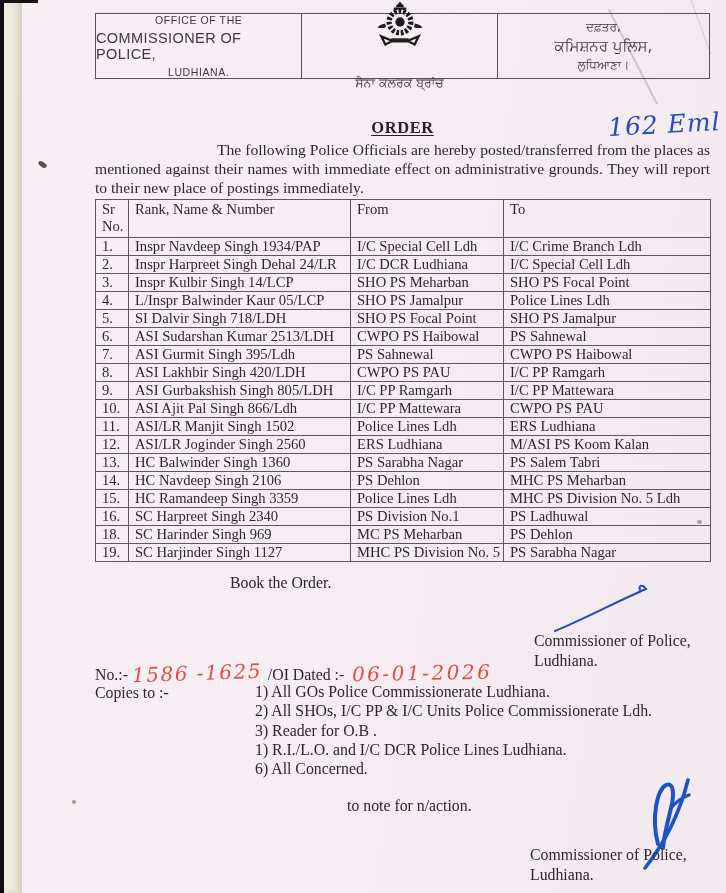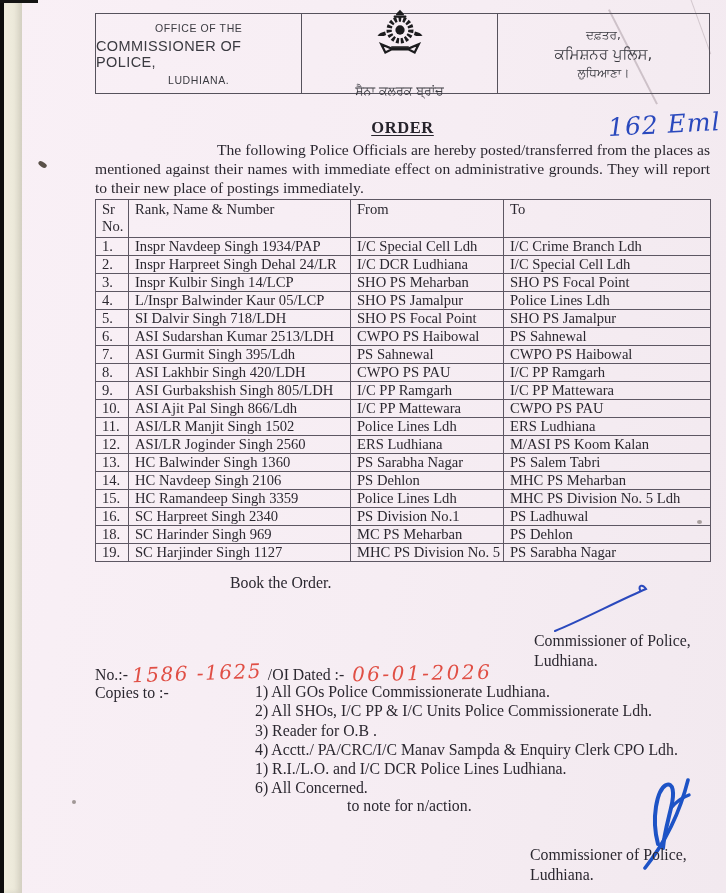--- a/index.html
+++ b/index.html
@@ -18,21 +18,21 @@
     background:linear-gradient(to right,#f0edde,#e9e6d7);
     box-shadow:inset -4px 0 5px rgba(60,50,40,.12);
   }
   .crease{position:absolute;background:rgba(165,152,160,.5);}
   .crease1{left:632px;top:4px;width:1.5px;height:106px;transform:rotate(-27deg);}
   .crease2{left:700px;top:-4px;width:1px;height:60px;transform:rotate(-20deg);background:rgba(170,158,165,.45);}
   .speck{position:absolute;border-radius:50%;background:#5a5149;}
 
   
   .letterhead{
-    position:absolute;left:95px;top:13px;width:615px;height:81px;
+    position:absolute;left:95px;top:13px;width:615px;height:66px;
     display:flex;border:1.6px solid #56525c;box-sizing:border-box;
     font-family:"Liberation Sans",sans-serif;color:#3a3a40;
   }
   .lh-cell{box-sizing:border-box;display:flex;flex-direction:column;align-items:center;justify-content:center;}
   .lh-left{width:207px;border-right:1.4px solid #56525c;gap:4px;}
   .lh-center{width:196px;border-right:1.4px solid #56525c;gap:14px;}
   .lh-right{width:212px;gap:3px;font-family:"DejaVu Sans",sans-serif;}
   .lh-small{font-size:10.5px;letter-spacing:.6px;}
   .lh-big{font-size:14.5px;letter-spacing:.4px;}
   .lh-pa-small{font-size:12px;}
@@ -279,21 +279,20 @@
 
   <div class="ref-line">
     <span>No.:-</span><span class="hand-red hand-red-no">1586 -1625</span><span>/OI Dated :-</span><span class="hand-red hand-red-date">06-01-2026</span>
   </div>
 
   <div class="copies-label">Copies to :-</div>
   <div class="copies-list">
       <div>1) All GOs Police Commissionerate Ludhiana.</div>
       <div>2) All SHOs, I/C PP &amp; I/C Units Police Commissionerate Ldh.</div>
       <div>3) Reader for O.B .</div>
-      <div>4) Acctt./ PA/CRC/I/C Manav Sampda &amp; Enquiry Clerk CPO Ldh.</div>
       <div>1) R.I./L.O. and I/C DCR Police Lines Ludhiana.</div>
       <div>6) All Concerned.</div>
     </div>
   <div class="copies-note">to note for n/action.</div>
 
   <svg class="sig" style="left:636px;top:778px;" width="72" height="92" viewBox="0 0 72 92">
     <g fill="none" stroke="#1d53c6" stroke-linecap="round">
       <path d="M22 66 C 15 40, 21 12, 30 7 C 37 4, 39 14, 35 30 C 32 43, 28 57, 27 70" stroke-width="4"></path>
       <path d="M35 30 C 41 23, 47 19, 53 17" stroke-width="3.4"></path>
       <path d="M52 2 C 45 30, 31 62, 9 90" stroke-width="3.6"></path>

